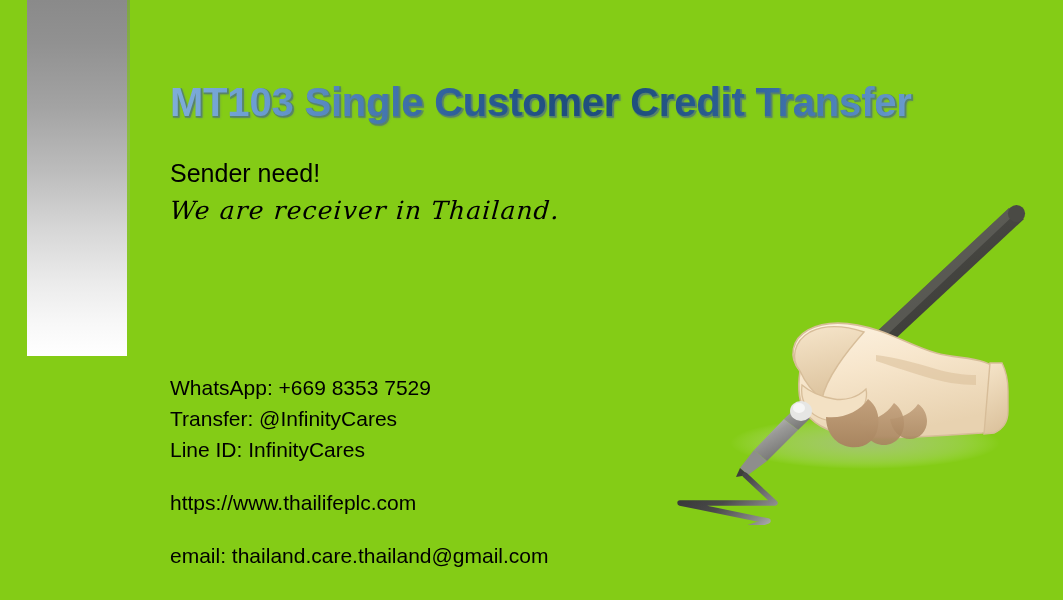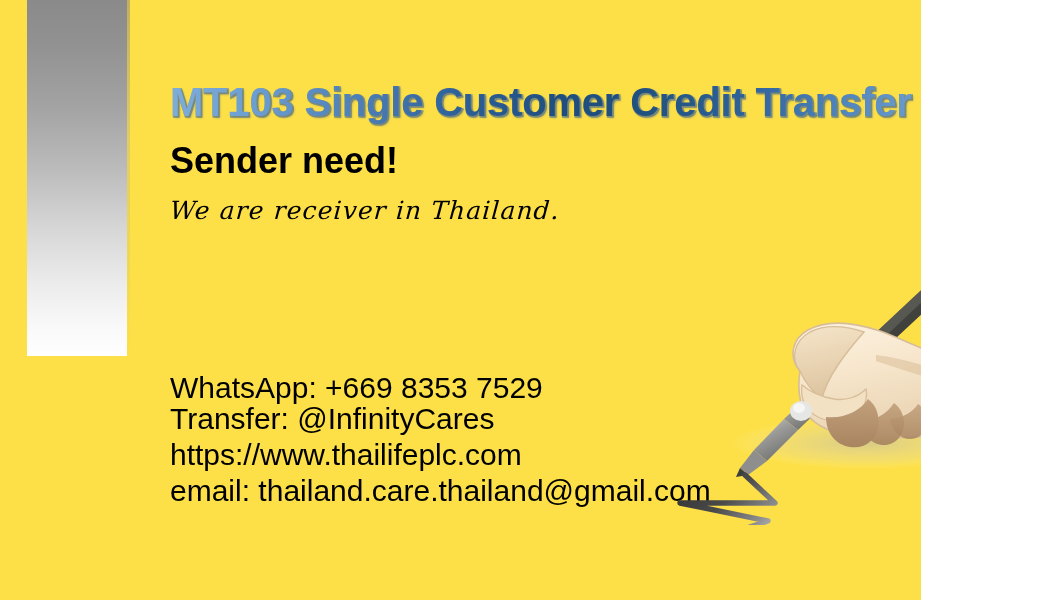--- a/index.html
+++ b/index.html
@@ -9,23 +9,23 @@
   }
   body {
     width: 1063px;
     height: 600px;
     overflow: hidden;
     font-family: "Liberation Sans", sans-serif;
   }
 
   #slide {
     position: relative;
-    width: 921px;
+    width: 1063px;
     height: 600px;
-    background: #fde047;
+    background: #84cc16;
     overflow: hidden;
   }
 
   
   #side-bar {
     position: absolute;
     left: 27px;
     top: 0;
     width: 100px;
     height: 356px;
@@ -93,23 +93,23 @@
     white-space: nowrap;
     color: #33618f;
     opacity: 0.55;
     -webkit-text-stroke: 1.6px #33618f;
   }
 
   
   #headline {
     position: absolute;
     left: 170px;
-    top: 143px;
-    font-size: 36px;
-    font-weight: bold;
+    top: 155px;
+    font-size: 25px;
+    font-weight: normal;
     color: #000000;
     line-height: 36px;
     white-space: nowrap;
   }
 
   
   #script-line {
     position: absolute;
     left: 170px;
     top: 195px;
@@ -125,27 +125,27 @@
   }
 
   
   #contact-block {
     position: absolute;
     left: 170px;
     top: 372px;
     width: 560px;
   }
   .contact-line {
-    font-size: 30px;
+    font-size: 21px;
     color: #000000;
     line-height: 31px;
     white-space: nowrap;
   }
   .contact-line.spaced {
-    margin-top: 5px;
+    margin-top: 22px;
   }
 
   
   #illustration {
     position: absolute;
     left: 650px;
     top: 185px;
     width: 400px;
     height: 340px;
   }
@@ -166,20 +166,21 @@
   <div id="title-shadow">MT103 Single Customer Credit Transfer</div>
   <div id="title">MT103 Single Customer Credit Transfer</div>
 
   <div id="headline">Sender need!</div>
 
   <div id="script-line">We are receiver in Thailand.</div>
 
   <div id="contact-block">
     <div class="contact-line">WhatsApp: +669 8353 7529</div>
     <div class="contact-line">Transfer: @InfinityCares</div>
+    <div class="contact-line">Line ID: InfinityCares</div>
     <div class="contact-line spaced">https://www.thailifeplc.com</div>
     <div class="contact-line spaced">email: thailand.care.thailand@gmail.com</div>
   </div>
 
   <div id="illustration">
     <svg viewBox="0 0 400 340" xmlns="http://www.w3.org/2000/svg">
       <defs>
         <linearGradient id="skinGrad" x1="0" y1="0" x2="0.4" y2="1">
           <stop offset="0%" stop-color="#fdf3e3"></stop>
           <stop offset="45%" stop-color="#f7e6cc"></stop>

